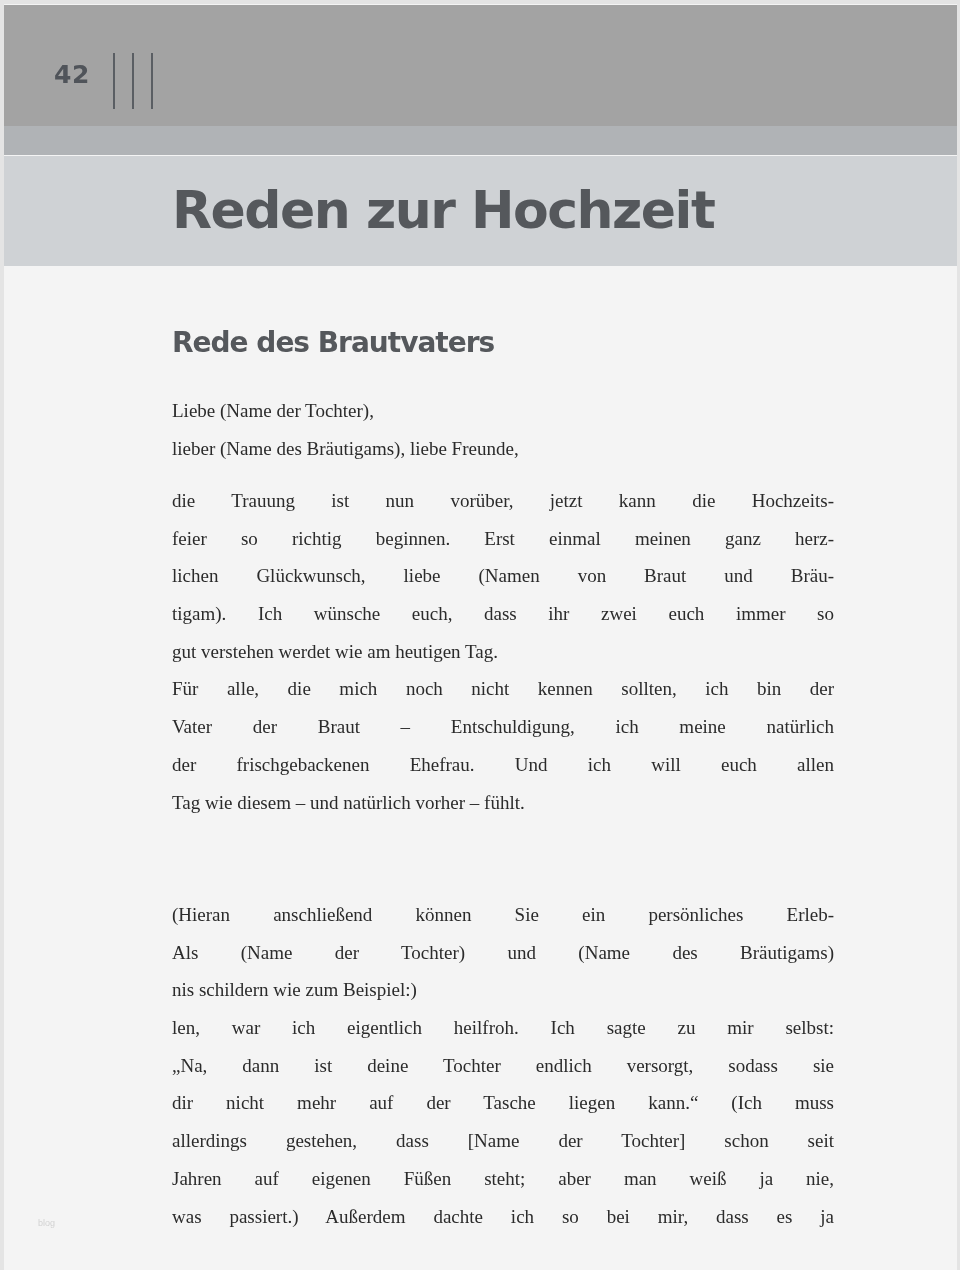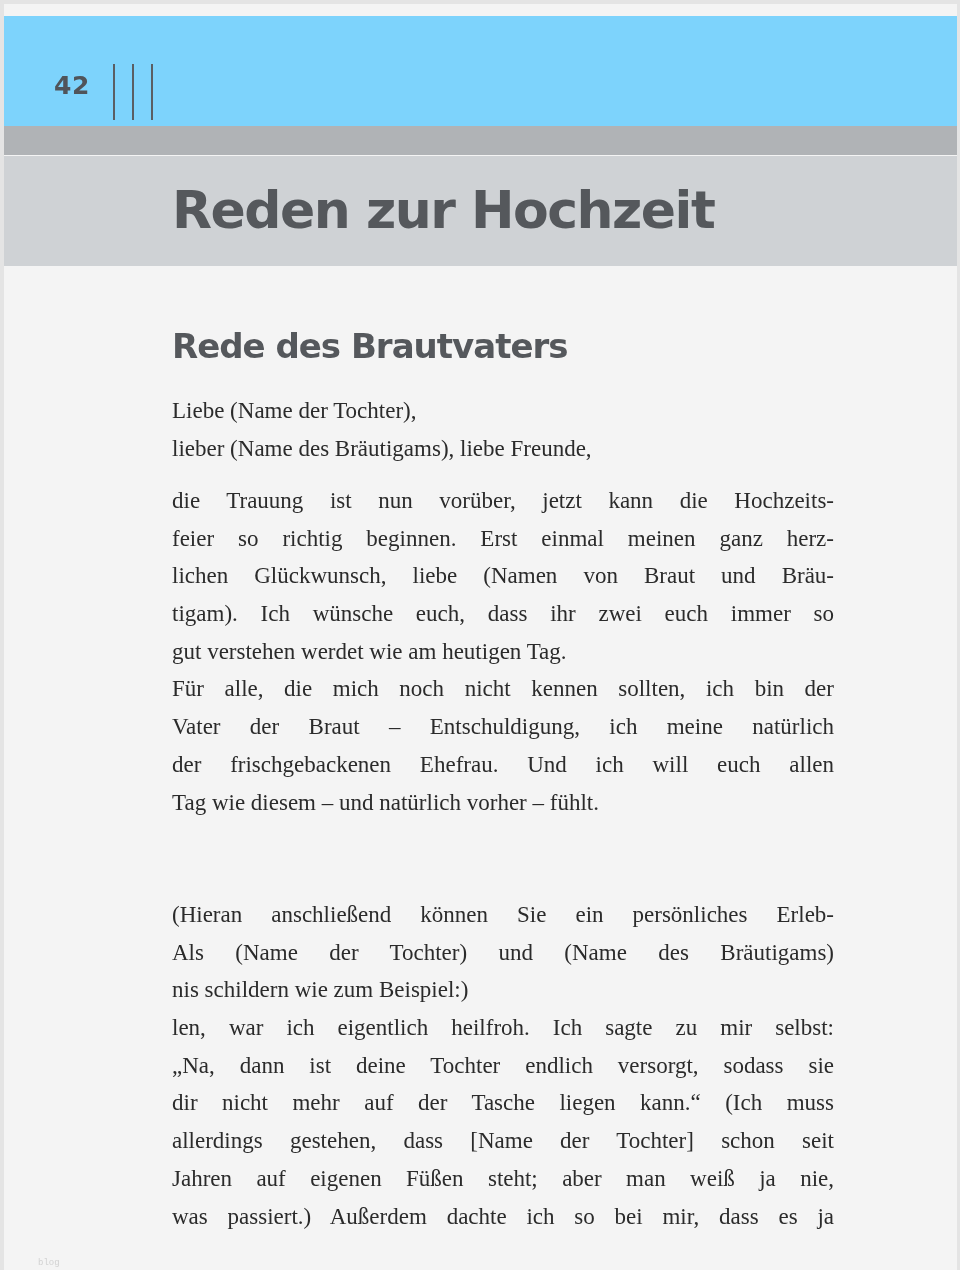--- a/index.html
+++ b/index.html
@@ -1,28 +1,28 @@
 <!DOCTYPE html>
 <html><head>
 <meta charset="utf-8">
 <style>
   html, body { margin:0; padding:0; }
   body { width:960px; height:1270px; background:#e4e4e4; position:relative; overflow:hidden; }
   .page { position:absolute; left:4px; top:4px; width:953px; height:1266px; background:#f4f4f4; overflow:hidden; }
-  .top-band { position:absolute; left:0; top:12px; width:100%; height:122px; background:#7dd3fc; }
+  .top-band { position:absolute; left:0; top:1px; width:100%; height:122px; background:#a3a3a3; }
   .page-number { position:absolute; left:50px; top:55px; font-family:"DejaVu Sans", sans-serif; font-weight:bold; font-size:25px; color:#50545a; letter-spacing:0.5px; }
   .rule { position:absolute; top:48px; width:2px; height:56px; background:#5a5e63; }
   .stripe { position:absolute; left:0; top:122px; width:100%; height:29px; background:#b0b3b6; }
   .title-band { position:absolute; left:0; top:152px; width:100%; height:110px; background:#cfd2d5; }
   .chapter-title { position:absolute; left:168px; top:176px; font-family:"DejaVu Sans", sans-serif; font-weight:bold; font-size:52px; color:#55585c; letter-spacing:-1.5px; white-space:nowrap;text-align:center; }
-  .section-title { position:absolute; left:168px; top:322px; font-family:"DejaVu Sans", sans-serif; font-weight:bold; font-size:34px; color:#55585c; letter-spacing:-1px; white-space:nowrap; }
-  .body-text { position:absolute; left:168px; width:662px; font-family:"Liberation Serif", serif; font-size:23px; color:#2b2b2b; line-height:37.7px; }
+  .section-title { position:absolute; left:168px; top:322px; font-family:"DejaVu Sans", sans-serif; font-weight:bold; font-size:28px; color:#55585c; letter-spacing:-1px; white-space:nowrap; }
+  .body-text { position:absolute; left:168px; width:662px; font-family:"Liberation Serif", serif; font-size:19px; color:#2b2b2b; line-height:37.7px; }
   .line { display:block; white-space:nowrap; text-align:justify; text-align-last:justify; height:37.7px; }
   .line.last { text-align-last:left; }
-  .watermark { position:absolute; left:34px; top:1214px; font-family:Liberation Mono, monospace; font-size:9px; color:#d2d2d2;margin-top:40px; }
+  .watermark { position:absolute; left:34px; top:1214px; font-family:Liberation Sans, sans-serif; font-size:9px; color:#d2d2d2; }
 </style>
 </head>
 <body>
 
 <div class="page">
   <div class="top-band">
     <span class="page-number">42</span>
     <span class="rule" style="left:109px"></span>
     <span class="rule" style="left:128px"></span>
     <span class="rule" style="left:147px"></span>

